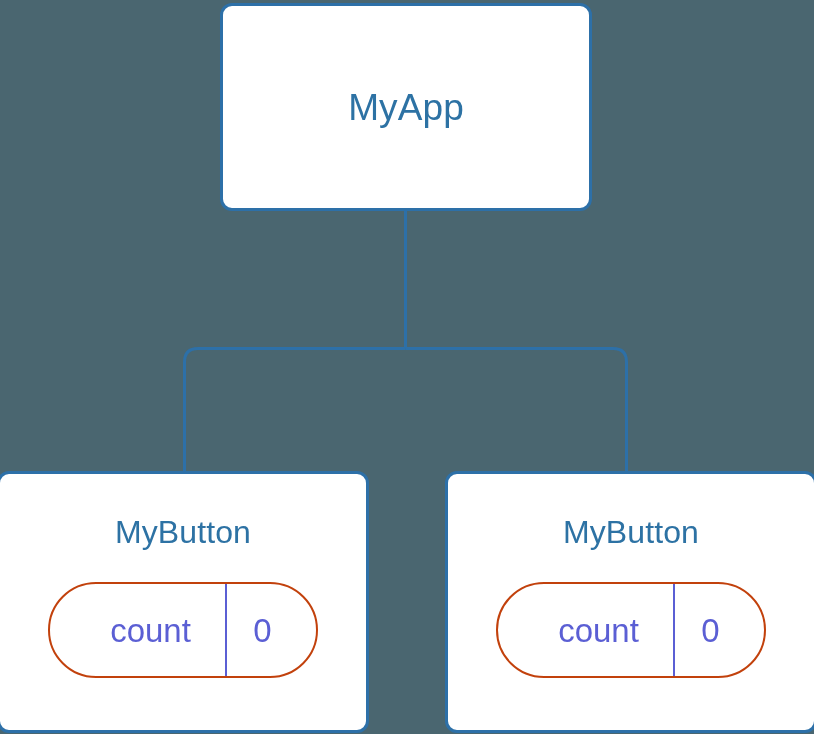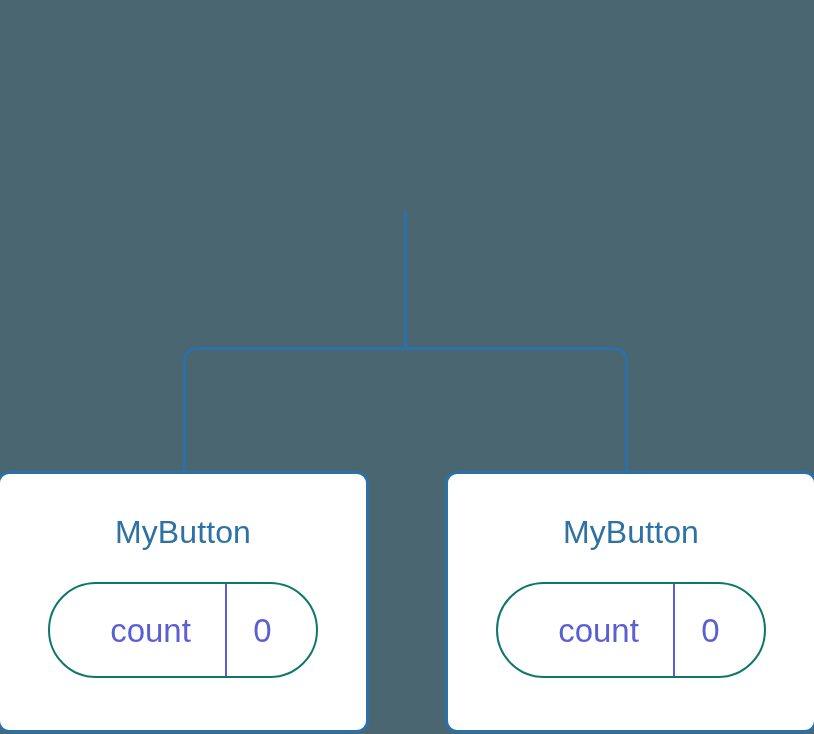--- a/index.html
+++ b/index.html
@@ -75,21 +75,21 @@
   .node-root .node-title {
     font-size: 37px;
   }
 
   
   .state-pill {
     margin-top: 34px;
     display: flex;
     align-items: stretch;
     height: 96px;
-    border: 2px solid #0f766e;
+    border: 2px solid #c2410c;
     border-radius: 48px;
     box-sizing: border-box;
     background: #ffffff;
     overflow: hidden;
   }
 
   .state-key,
   .state-val {
     display: flex;
     align-items: center;
@@ -117,20 +117,23 @@
 <div id="stage">
 
   <svg id="connectors" viewBox="0 0 814 734" width="814" height="734" aria-hidden="true">
 
     <path d="M 405.5 210 L 405.5 348.5" fill="none" stroke="#2d70a8" stroke-width="3"></path>
 
     <path d="M 405.5 348.5 L 198 348.5 Q 184.5 348.5 184.5 362 L 184.5 471" fill="none" stroke="#2d70a8" stroke-width="3" stroke-linecap="butt"></path>
     <path d="M 405.5 348.5 L 613 348.5 Q 626.5 348.5 626.5 362 L 626.5 471" fill="none" stroke="#2d70a8" stroke-width="3" stroke-linecap="butt"></path>
   </svg>
 
+  <div class="node node-root">
+    <span class="node-title">MyApp</span>
+  </div>
 
   <div class="node node-child node-child-left">
     <span class="node-title">MyButton</span>
     <div class="state-pill">
       <span class="state-key">count</span>
       <span class="state-val">0</span>
     </div>
   </div>
 
   <div class="node node-child node-child-right">

